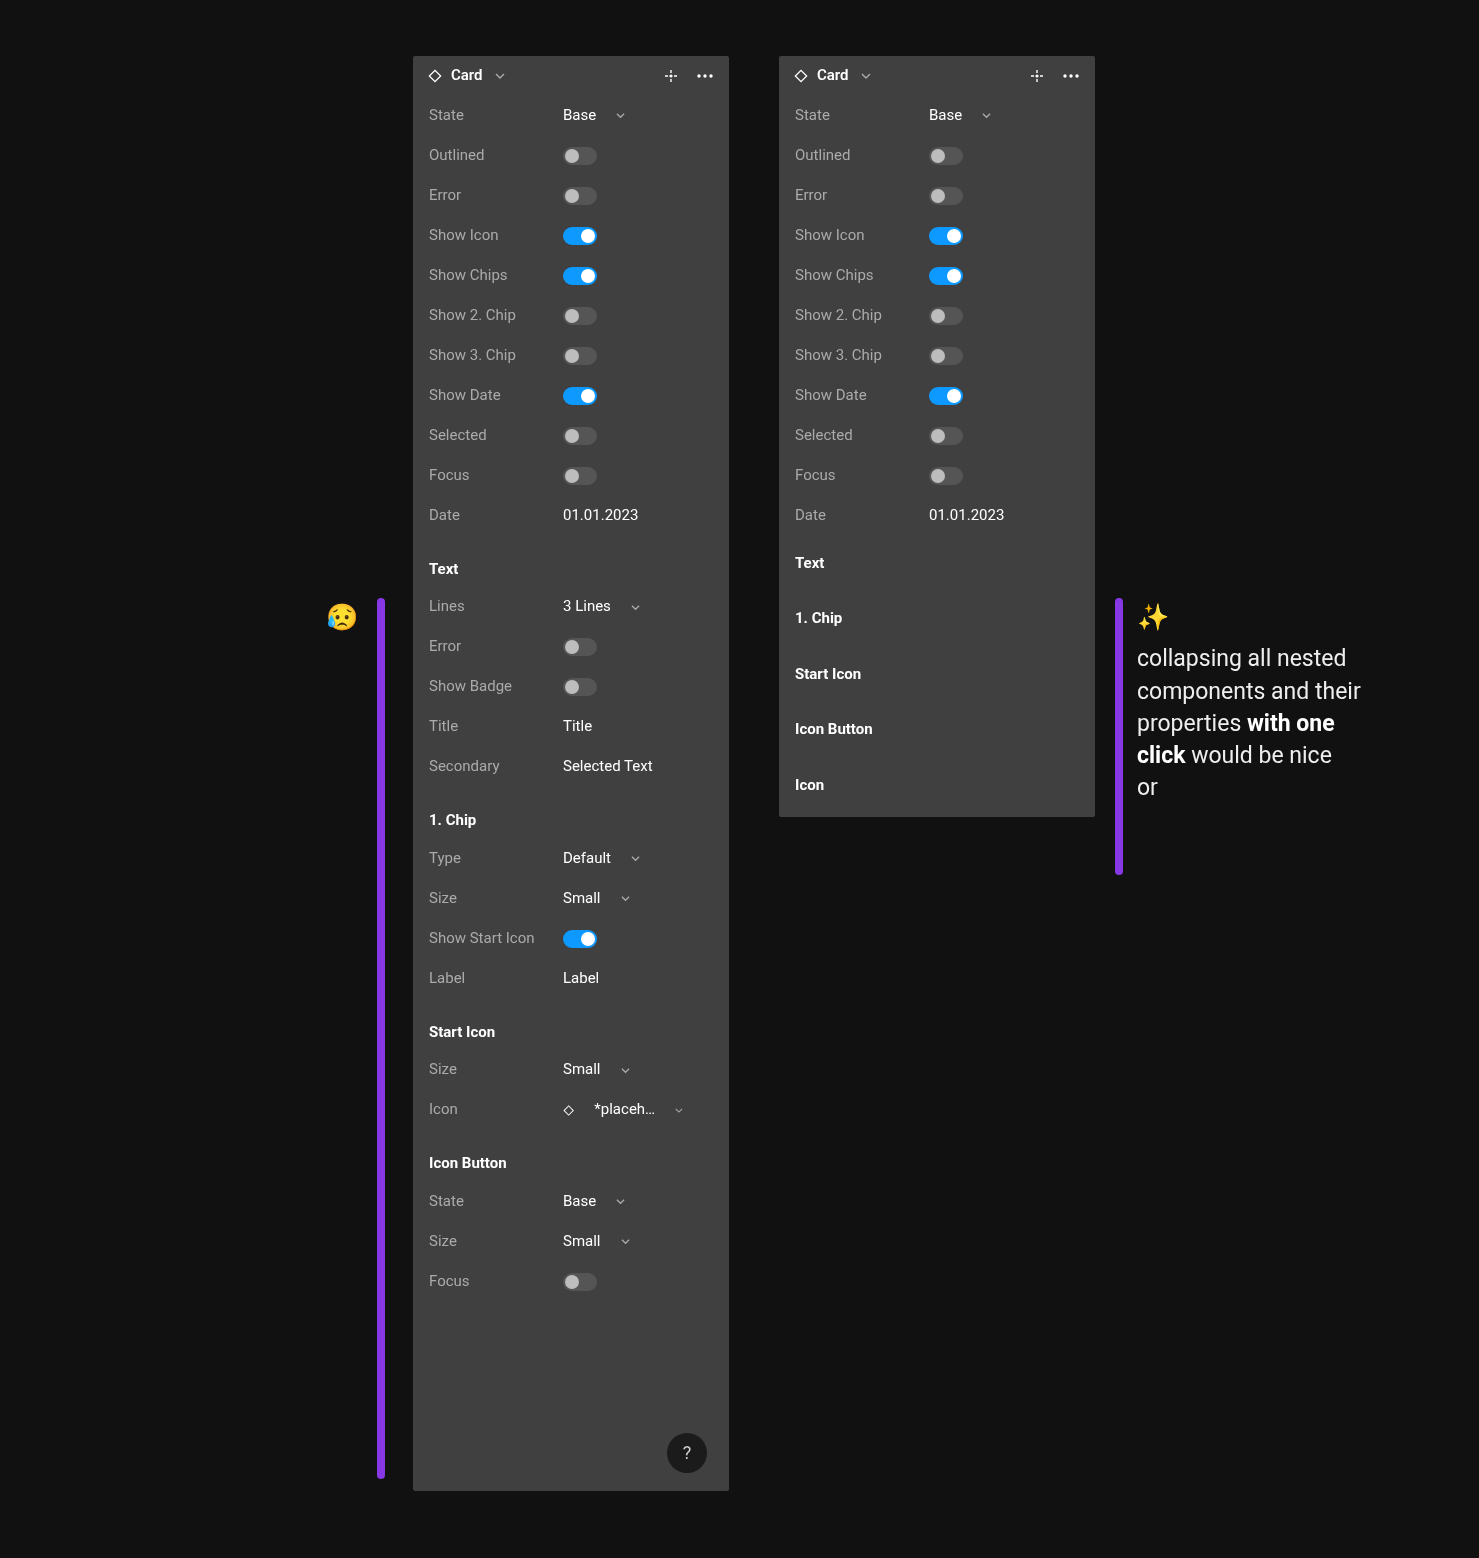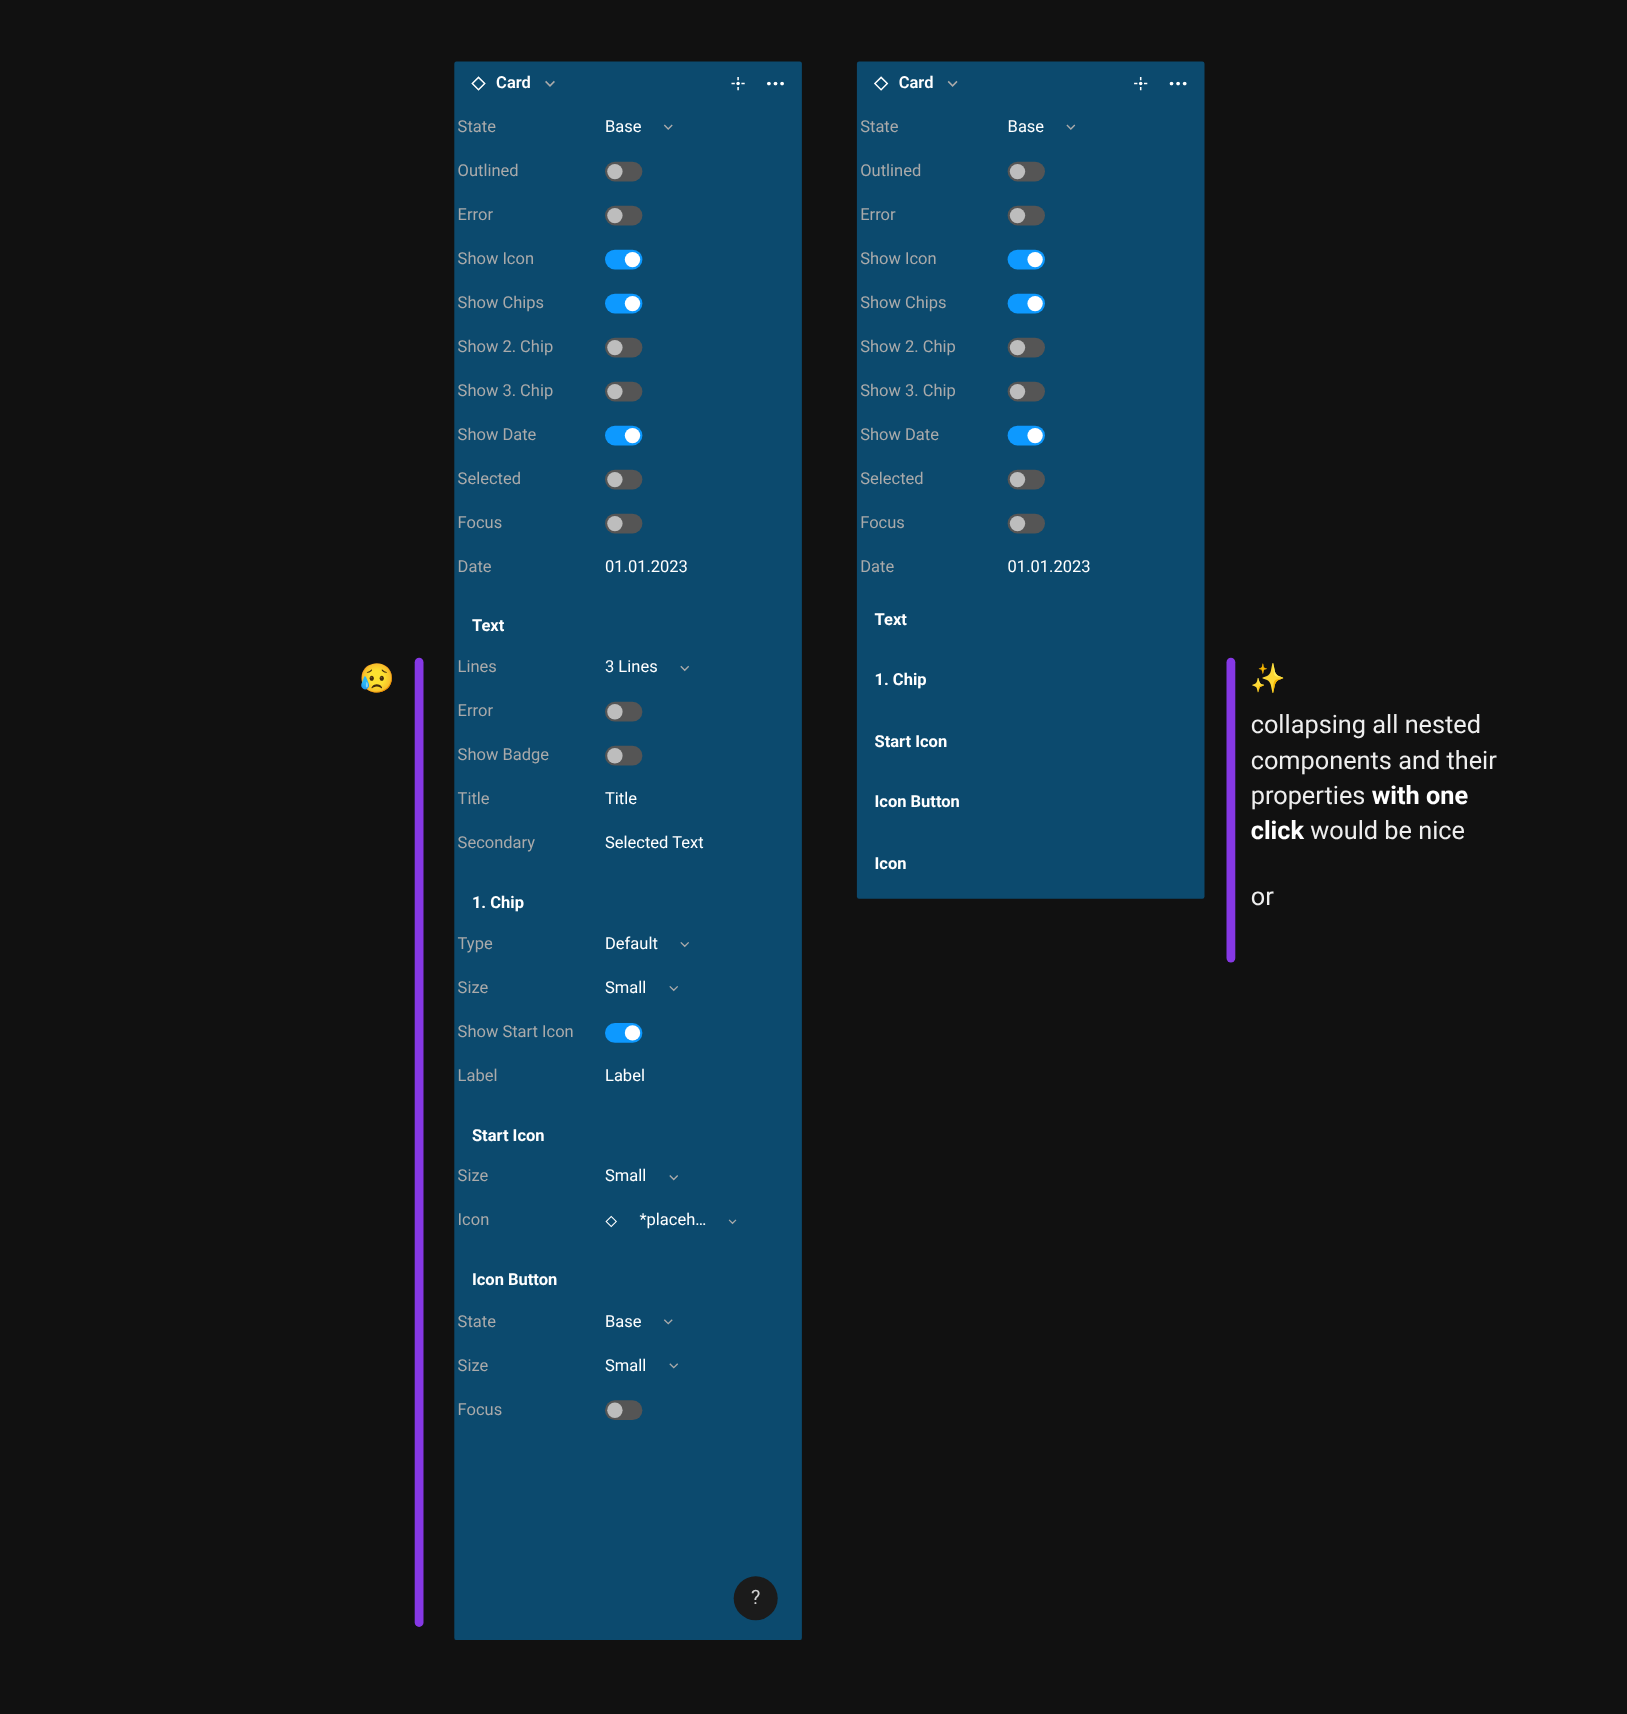--- a/index.html
+++ b/index.html
@@ -8,21 +8,21 @@
     font-family: -apple-system, BlinkMacSystemFont, "Segoe UI", Roboto, Helvetica, Arial, sans-serif;
     width: 1479px;
     height: 1558px;
     position: relative;
     color: #fff;
     overflow: hidden;
   }
   .panel {
     position: absolute;
     width: 316px;
-    background: #0c4a6e;
+    background: #404040;
     border-radius: 2px;
     font-size: 15px;
     line-height: 1.3;
   }
   .panel-left { left: 413px; top: 56px; height: 1435px; }
   .panel-right { left: 779px; top: 56px; }
   .panel-header {
     display: flex;
     align-items: center;
     padding: 10px 16px 10px 14px;
@@ -36,21 +36,21 @@
   .diamond-icon svg { display: block; }
   .panel-title { font-weight: 600; color: #fff; font-size: 15px; }
   .chev { flex: 0 0 auto; margin-left: 4px; }
   .chev svg { display:block; }
   .header-spacer { flex: 1; }
   .header-actions { display: flex; align-items: center; gap: 18px; }
   .icon-btn { width: 16px; height: 16px; display:flex; align-items:center; justify-content:center; color:#fff; cursor:pointer; }
   .row {
     display: flex;
     align-items: center;
-    padding: 7px 3px;
+    padding: 7px 16px;
     min-height: 40px;
   }
   .row .label {
     width: 134px;
     color: #aaa;
     font-size: 15px;
     flex: 0 0 auto;
   }
   .row .value {
     color: #fff;
@@ -119,21 +119,21 @@
     color: #fff;
     font-size: 23px;
     line-height: 1.4;
   }
   .caption-left { left: 134px; top: 599px; width: 225px; text-align: right; }
   .caption-right { left: 1137px; top: 599px; width: 232px; text-align: left; color:#eee; }
   .caption-right .bold { font-weight: 700; color:#fff; }
   .emoji { font-size: 26px; display:block; margin-bottom: 8px; }
   .caption-left .emoji { text-align: right; margin-left:auto; }
   .caption-right .emoji { text-align: left; }
-  .caption-right .or { margin-top: 28px; color:#eee; }
+  .caption-right .or { color:#eee; }
 </style>
 </head>
 <body>
 
 <div class="caption caption-left">
   <span class="emoji">😥</span>
 </div>
 <div class="accent-bar accent-left"></div>
 
 <div class="caption caption-right">

